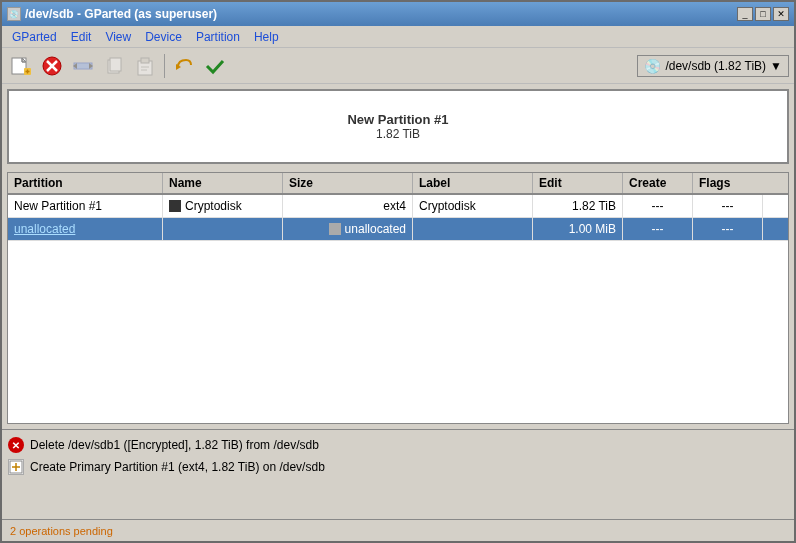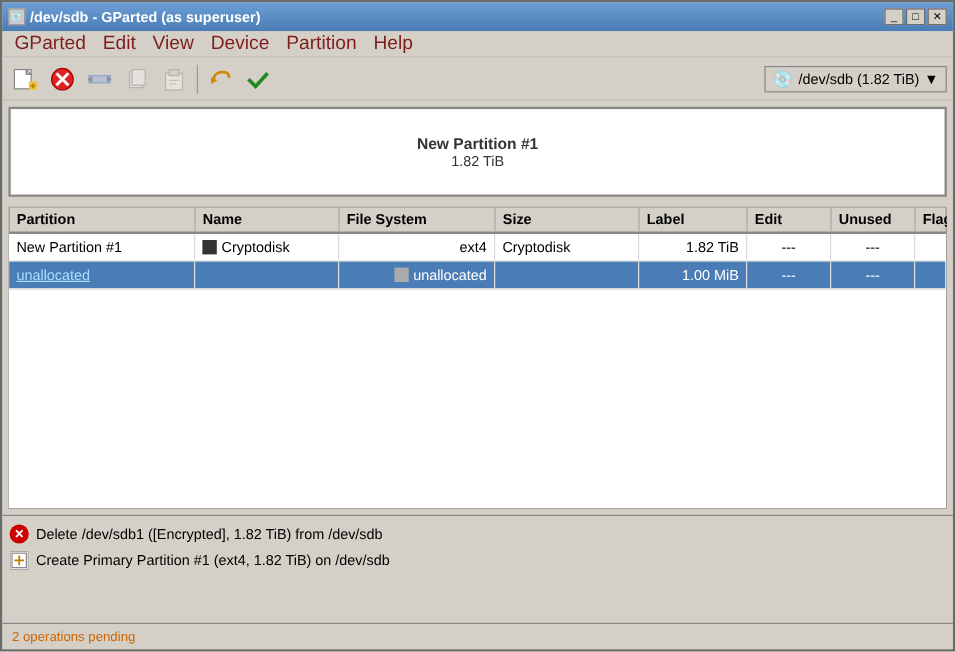--- a/index.html
+++ b/index.html
@@ -77,22 +77,22 @@
       align-items: center;
       padding: 2px 4px;
       gap: 2px;
       border-bottom: 1px solid #bbb;
       height: 22px;
       flex-shrink: 0;
     }
     .menu-item {
       padding: 2px 6px;
       cursor: pointer;
-      color: #7f1d1d;
-      font-size: 16px;
+      color: #1d4ed8;
+      font-size: 12px;
     }
 
     
     .toolbar {
       background: #d4d0c8;
       display: flex;
       align-items: center;
       padding: 3px 5px;
       gap: 3px;
       border-bottom: 1px solid #bbb;
@@ -419,25 +419,24 @@
       <div class="disk-partition-bar">
         <div class="partition-visual-label">New Partition #1</div>
         <div class="partition-visual-size">1.82 TiB</div>
       </div>
     </div>
 
     <div class="partition-table">
       <div class="table-header">
         <div class="th">Partition</div>
         <div class="th">Name</div>
-        <div class="th">File System</div>
         <div class="th">Size</div>
         <div class="th">Label</div>
         <div class="th">Edit</div>
-        <div class="th">Unused</div>
+        <div class="th">Create</div>
         <div class="th">Flags</div>
       </div>
       <div class="table-body" id="table-body">
       <div class="table-row">
             <div class="td">New Partition #1</div>
             <div class="td"><span class="fs-box"></span>Cryptodisk</div>
             <div class="td right">ext4</div>
             <div class="td">Cryptodisk</div>
             <div class="td right">1.82 TiB</div>
             <div class="td center">---</div>

